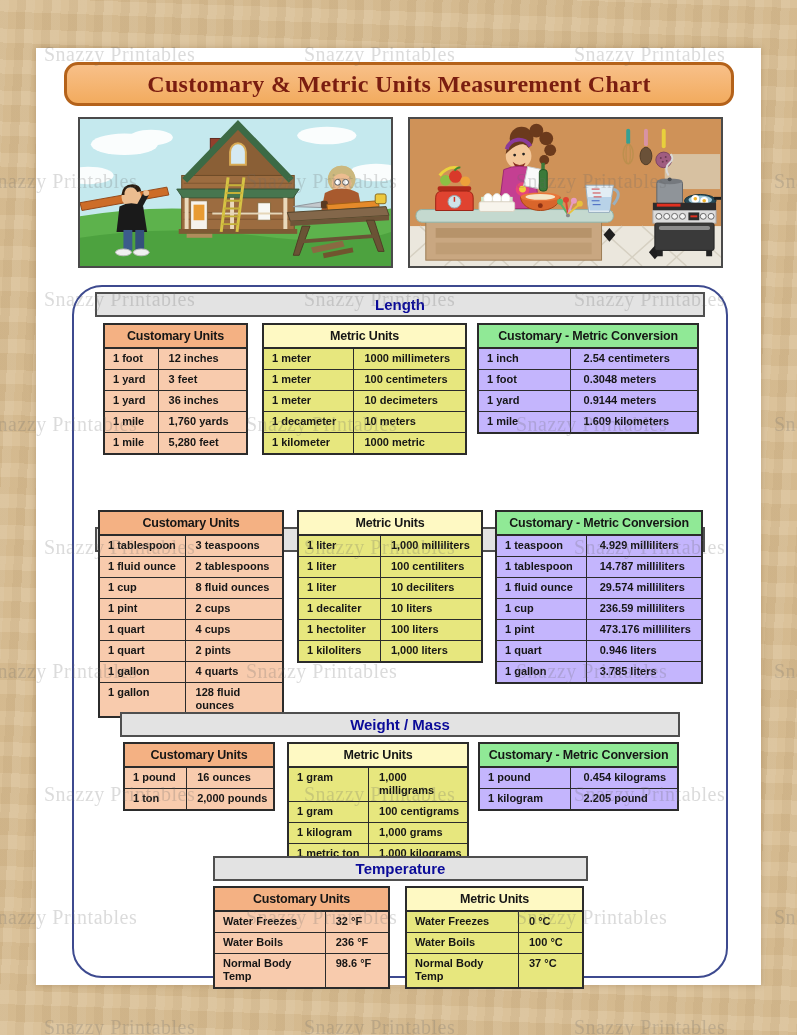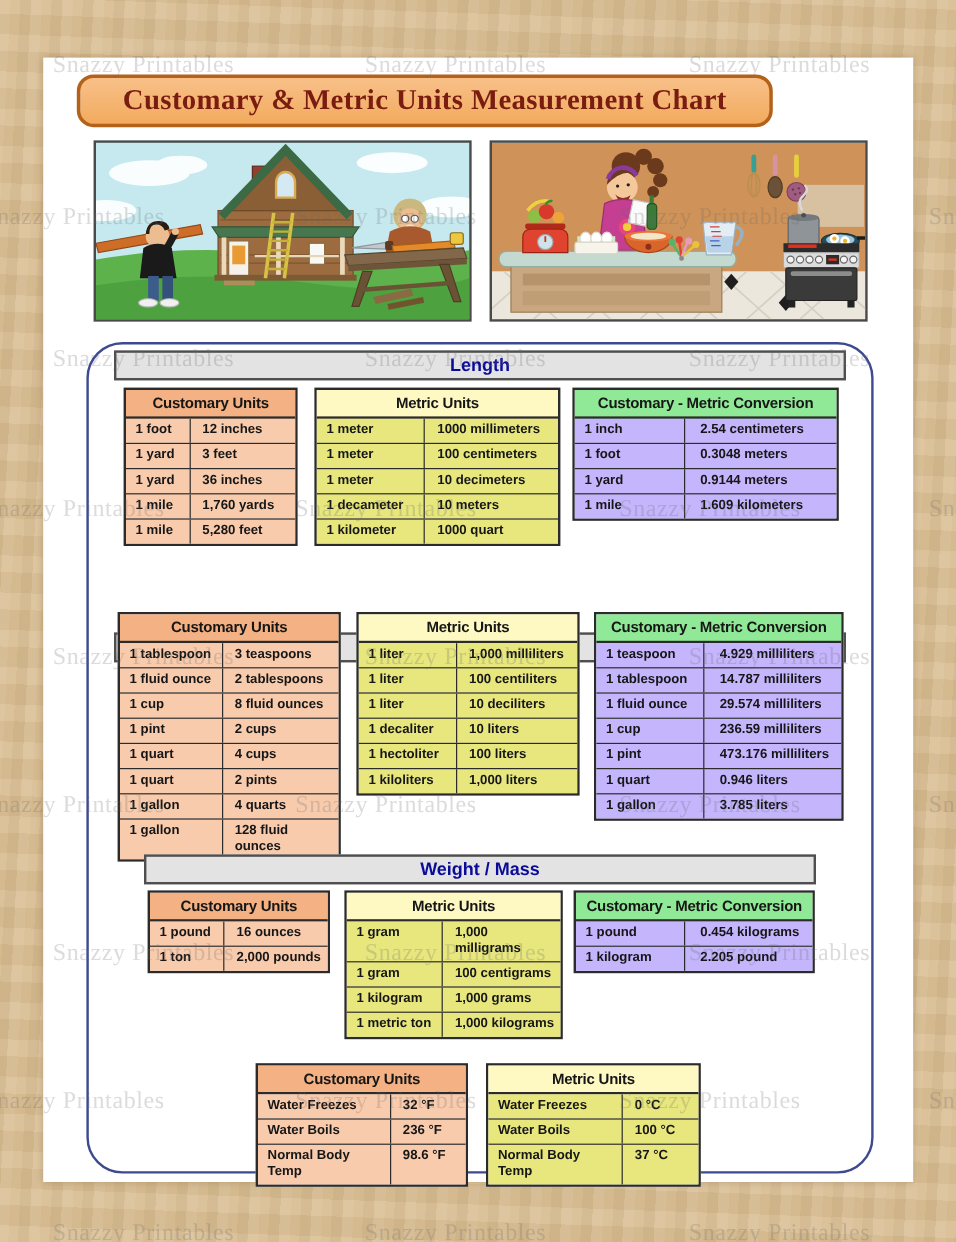--- a/index.html
+++ b/index.html
@@ -17,21 +17,21 @@
   }
   
   .wm-layer{position:absolute;inset:0;z-index:60;pointer-events:none;}
   .wm{
     position:absolute;white-space:nowrap;
     font:400 20px "Liberation Serif",serif;
     color:rgba(105,105,105,.24);letter-spacing:.5px;
   }
   
   .banner{
-    position:absolute;left:28px;top:14px;width:580px;height:44px;box-sizing:border-box;
+    position:absolute;left:28px;top:14px;width:670px;height:44px;box-sizing:border-box;
     background:linear-gradient(#f8c089,#f2ab5e);
     border:3px solid #b4621a;border-radius:14px;
     display:flex;align-items:center;justify-content:center;
   }
   .banner-text{
     font:bold 24px "Liberation Serif",serif;color:#7a1d10;letter-spacing:.3px;
   }
   
   .illos{position:absolute;left:42px;top:69px;display:flex;gap:15px;}
   .illo{
@@ -354,21 +354,21 @@
         <div class="trow">
           <div class="tcell c0">1 meter</div>
           <div class="tcell c1">10 decimeters</div>
         </div>
         <div class="trow">
           <div class="tcell c0">1 decameter</div>
           <div class="tcell c1">10 meters</div>
         </div>
         <div class="trow">
           <div class="tcell c0">1 kilometer</div>
-          <div class="tcell c1">1000 quart</div>
+          <div class="tcell c1">1000 metric</div>
         </div>
       </div>
     <div class="mtable t-len-v green">
         <div class="thead">Customary - Metric Conversion</div>
         <div class="trow">
           <div class="tcell c0">1 inch</div>
           <div class="tcell c1">2.54 centimeters</div>
         </div>
         <div class="trow">
           <div class="tcell c0">1 foot</div>
@@ -519,20 +519,23 @@
         <div class="trow">
           <div class="tcell c0">1 pound</div>
           <div class="tcell c1">0.454 kilograms</div>
         </div>
         <div class="trow">
           <div class="tcell c0">1 kilogram</div>
           <div class="tcell c1">2.205 pound</div>
         </div>
       </div>
 
+    <div class="bar bar-temp">
+      <span>Temperature</span>
+    </div>
     <div class="mtable t-tmp-c orange">
         <div class="thead">Customary Units</div>
         <div class="trow">
           <div class="tcell c0">Water Freezes</div>
           <div class="tcell c1">32 °F</div>
         </div>
         <div class="trow">
           <div class="tcell c0">Water Boils</div>
           <div class="tcell c1">236 °F</div>
         </div>

